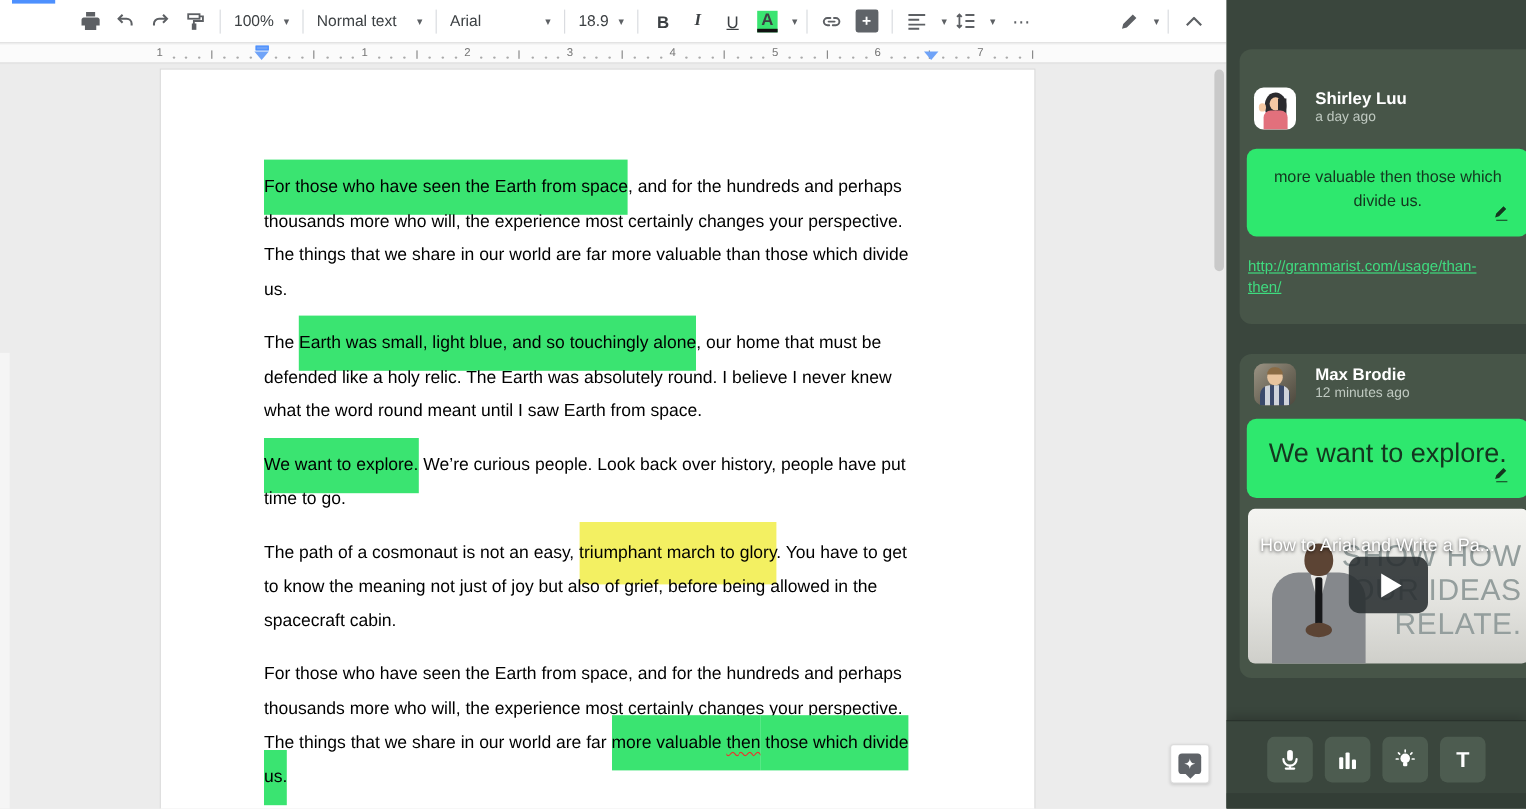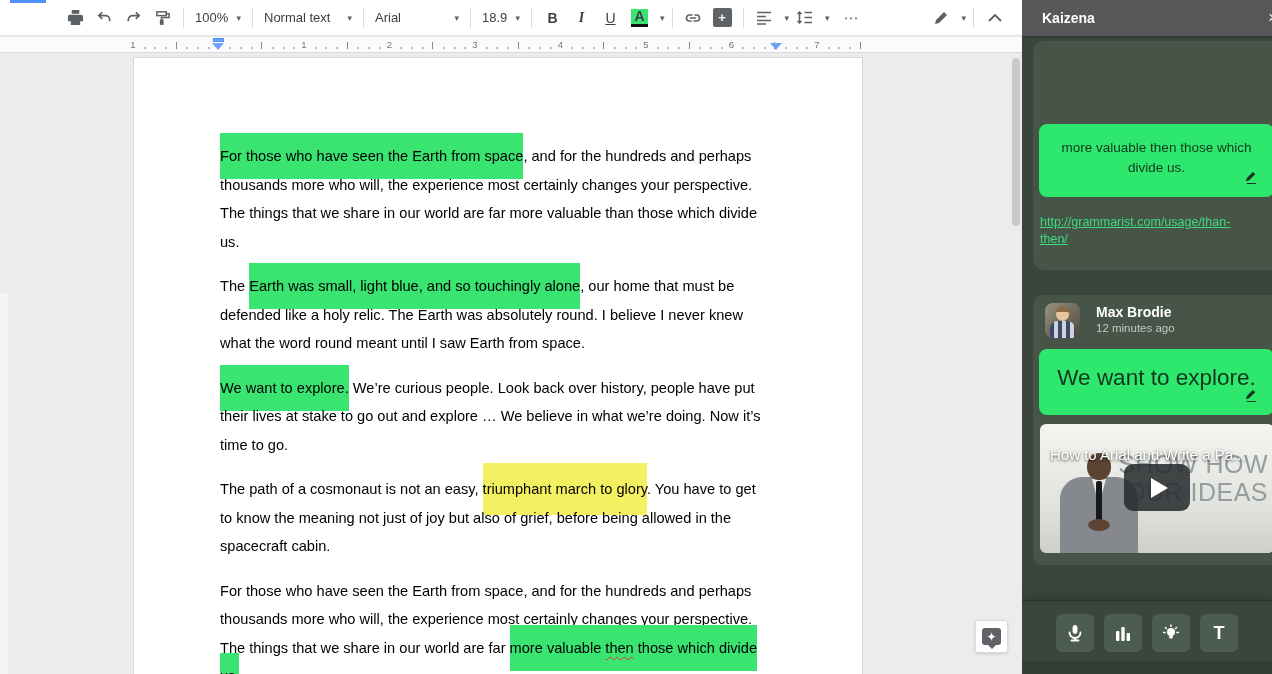--- a/index.html
+++ b/index.html
@@ -296,21 +296,20 @@
           <div class="line"><span>The things that we share in our world are far more valuable than those which divide</span></div>
           <div class="line"><span>us.</span></div>
         </div>
         <div class="para">
           <div class="line"><span>The </span><span class="hl-g">Earth was small, light blue, and so touchingly alone</span><span>, our home that must be</span></div>
           <div class="line"><span>defended like a holy relic. The Earth was absolutely round. I believe I never knew</span></div>
           <div class="line"><span>what the word round meant until I saw Earth from space.</span></div>
         </div>
         <div class="para">
           <div class="line"><span class="hl-g">We want to explore.</span><span> We’re curious people. Look back over history, people have put</span></div>
-          <div class="line"><span>their lives at stake to go out and explore … We believe in what we’re doing. Now it’s</span></div>
           <div class="line"><span>time to go.</span></div>
         </div>
         <div class="para">
           <div class="line"><span>The path of a cosmonaut is not an easy, </span><span class="hl-y">triumphant march to glory</span><span>. You have to get</span></div>
           <div class="line"><span>to know the meaning not just of joy but also of grief, before being allowed in the</span></div>
           <div class="line"><span>spacecraft cabin.</span></div>
         </div>
         <div class="para">
           <div class="line"><span>For those who have seen the Earth from space, and for the hundreds and perhaps</span></div>
           <div class="line"><span>thousands more who will, the experience most certainly changes your perspective.</span></div>
@@ -319,26 +318,35 @@
         </div>
       </div>
   </div>
   <div class="doc-scroll"></div>
   <div class="explore-btn">
     <span class="explore-glyph">✦</span>
   </div>
 </div>
 
 <div class="sidebar">
-  <div class="kz-header">
-    <span class="kz-title">Kaizena</span>
-    <span class="kz-close">×</span>
-  </div>
 
   <div class="card card-shirley">
+    <div class="who" style="top:32px">
+      <div class="avatar av-shirley">
+        <div class="av-hair"></div>
+          <div class="av-face"></div>
+          <div class="av-hair2"></div>
+          <div class="av-body"></div>
+          <div class="av-hand"></div>
+      </div>
+      <div>
+        <div class="who-name">Shirley Luu</div>
+        <div class="who-time">a day ago</div>
+      </div>
+    </div>
     <div class="quote q1">
       <span>more valuable then those which divide us.</span>
       <span class="q-edit">
         <svg width="13" height="13" viewBox="0 0 14 14">
             <path fill="currentColor" d="M1 11l1-3.5L8.5 1 11 3.5 4.5 10 1 11zM2 13h10v1.2H2z"></path>
           </svg>
       </span>
     </div>
     <div class="kz-link">
       <div>http://grammarist.com/usage/than-</div>
@@ -363,20 +371,21 @@
       <span class="q-edit">
         <svg width="13" height="13" viewBox="0 0 14 14">
             <path fill="currentColor" d="M1 11l1-3.5L8.5 1 11 3.5 4.5 10 1 11zM2 13h10v1.2H2z"></path>
           </svg>
       </span>
     </div>
     <div class="video">
       <div class="v-ghost">
         <div>SHOW HOW</div>
         <div>YOUR IDEAS</div>
+        <div>RELATE.</div>
       </div>
       <div class="v-man">
         <div class="m-body"></div>
           <div class="m-shirt"></div>
           <div class="m-tie"></div>
           <div class="m-head"></div>
           <div class="m-hands"></div>
       </div>
       <div class="v-title">How to Arial and Write a Pa...</div>
       <div class="v-play"></div>

